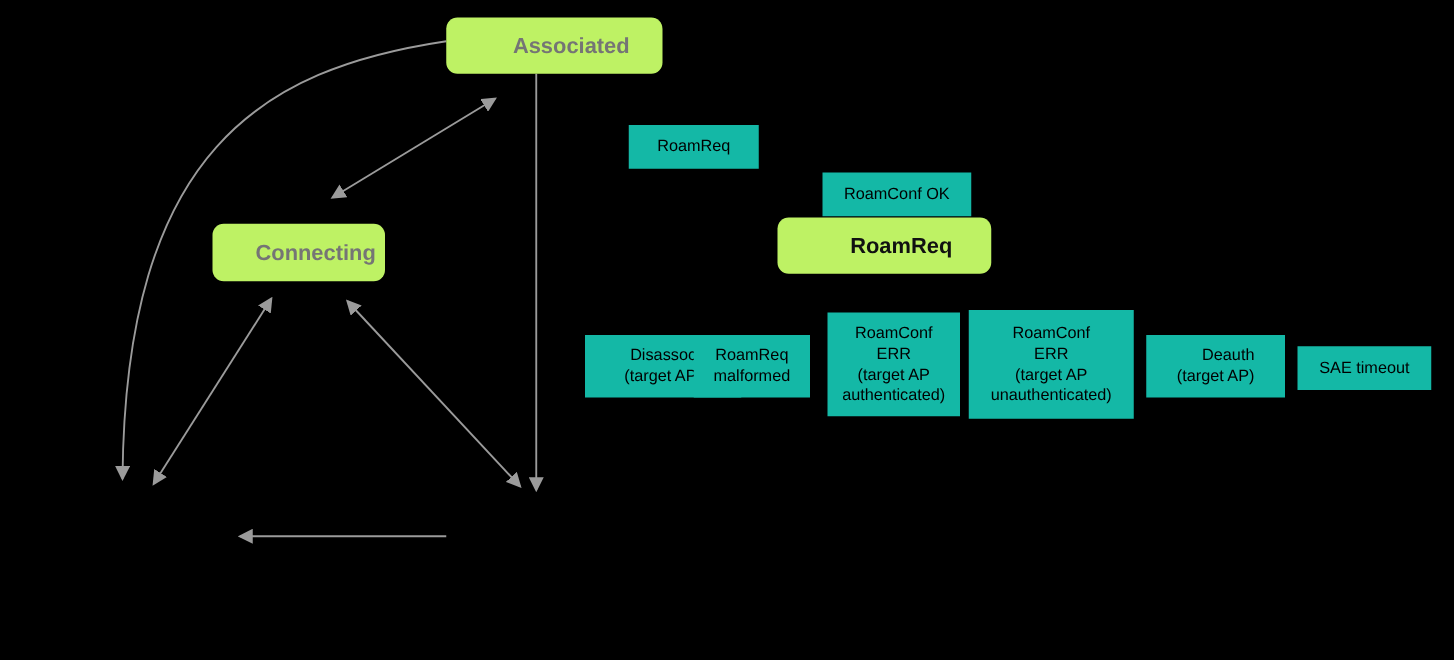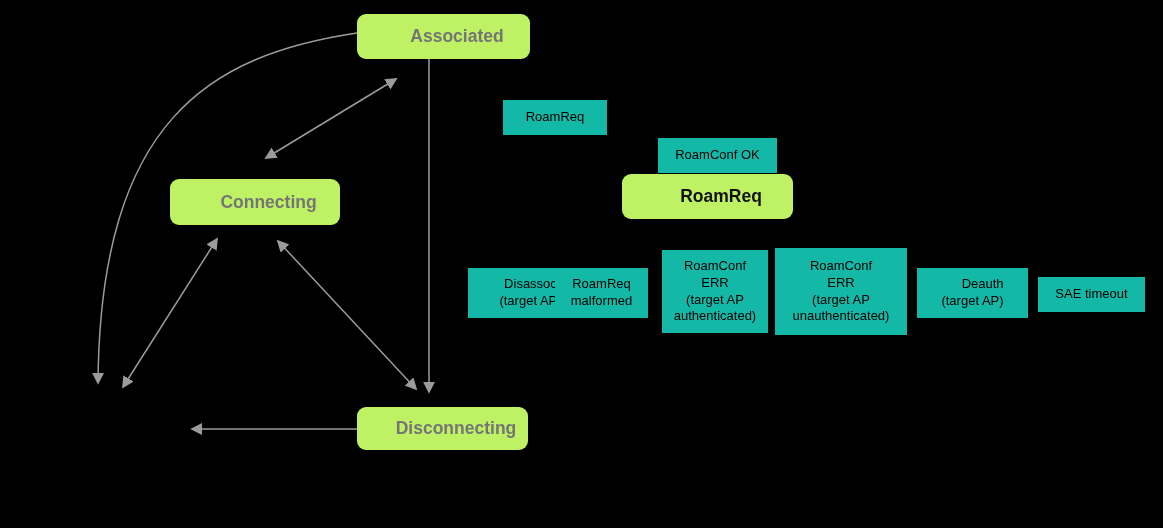--- a/index.html
+++ b/index.html
@@ -36,28 +36,25 @@
       <path d="M266,158 L396,79" fill="none" stroke="#9b9b9b" stroke-width="1.5" marker-end="url(#arrowhead)" marker-start="url(#arrowhead)"></path>
       <path d="M429,59 L429,392" fill="none" stroke="#9b9b9b" stroke-width="1.5" marker-end="url(#arrowhead)"></path>
       <path d="M123,387 L217,239" fill="none" stroke="#9b9b9b" stroke-width="1.5" marker-end="url(#arrowhead)" marker-start="url(#arrowhead)"></path>
       <path d="M278,241 L416,389" fill="none" stroke="#9b9b9b" stroke-width="1.5" marker-end="url(#arrowhead)" marker-start="url(#arrowhead)"></path>
       <path d="M357,429 L192,429" fill="none" stroke="#9b9b9b" stroke-width="1.5" marker-end="url(#arrowhead)"></path>
     </svg>
 
   <div class="state" style="left: 357px; top: 14px; width: 173px; height: 45px; color: rgb(117, 117, 117);">
     <span class="state-label">Associated</span>
   </div>
-  <div class="state" style="left: 170px; top: 179px; width: 170px; height: 46px; color: rgb(117, 117, 117);">
+  <div class="state" style="left: 170px; top: 179px; width: 138px; height: 46px; color: rgb(117, 117, 117);">
     <span class="state-label">Connecting</span>
   </div>
   <div class="state" style="left: 622px; top: 174px; width: 171px; height: 45px; color: rgb(17, 17, 17);">
     <span class="state-label">RoamReq</span>
-  </div>
-  <div class="state" style="left: 357px; top: 407px; width: 171px; height: 43px; color: rgb(117, 117, 117);">
-    <span class="state-label">Disconnecting</span>
   </div>
 
   <div class="event-label" style="left: 503px; top: 100px; width: 104px; height: 35px;">
     <span>RoamReq</span>
   </div>
   <div class="event-label" style="left: 658px; top: 102px; width: 119px; height: 35px; margin-top: 36px;">
     <span>RoamConf OK</span>
   </div>
   <div class="event-label" style="left: 468px; top: 268px; width: 125px; height: 50px;">
     <span>Disassoc

